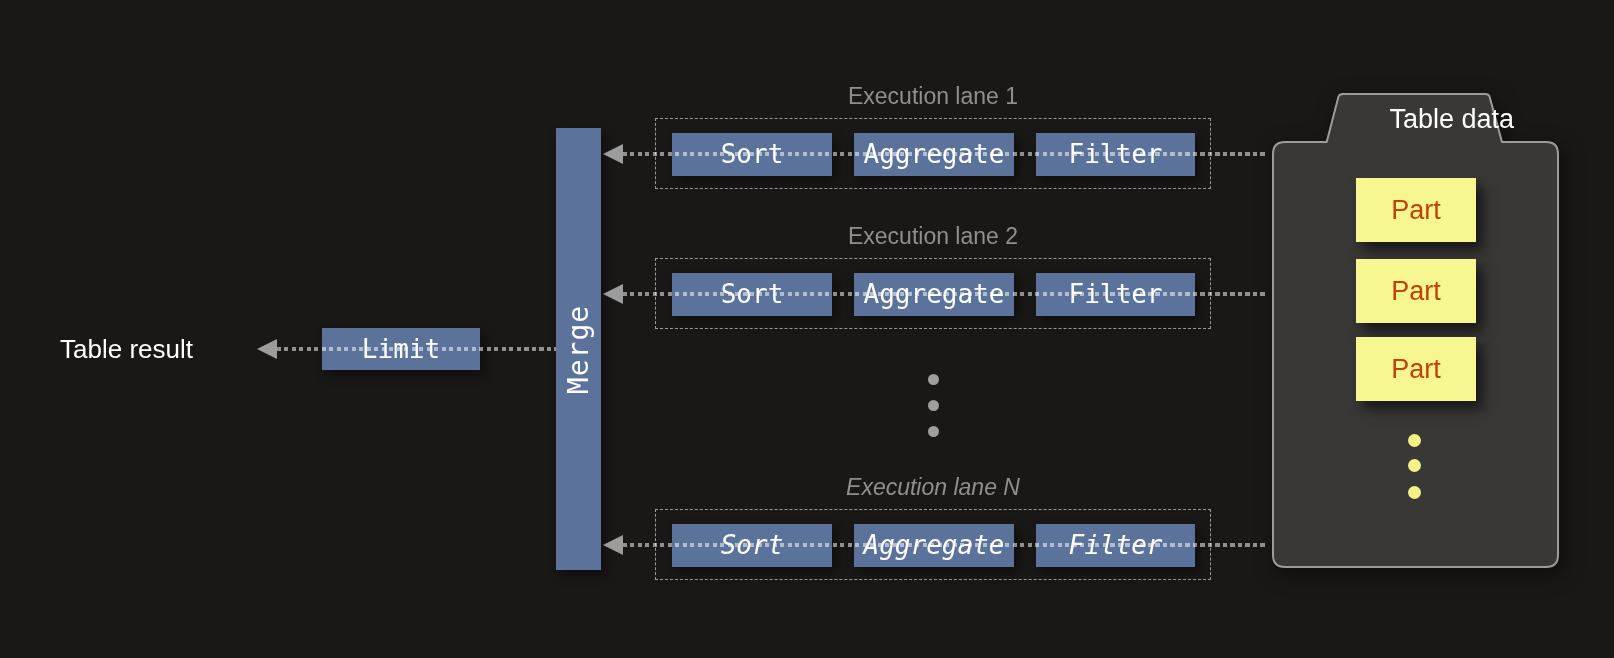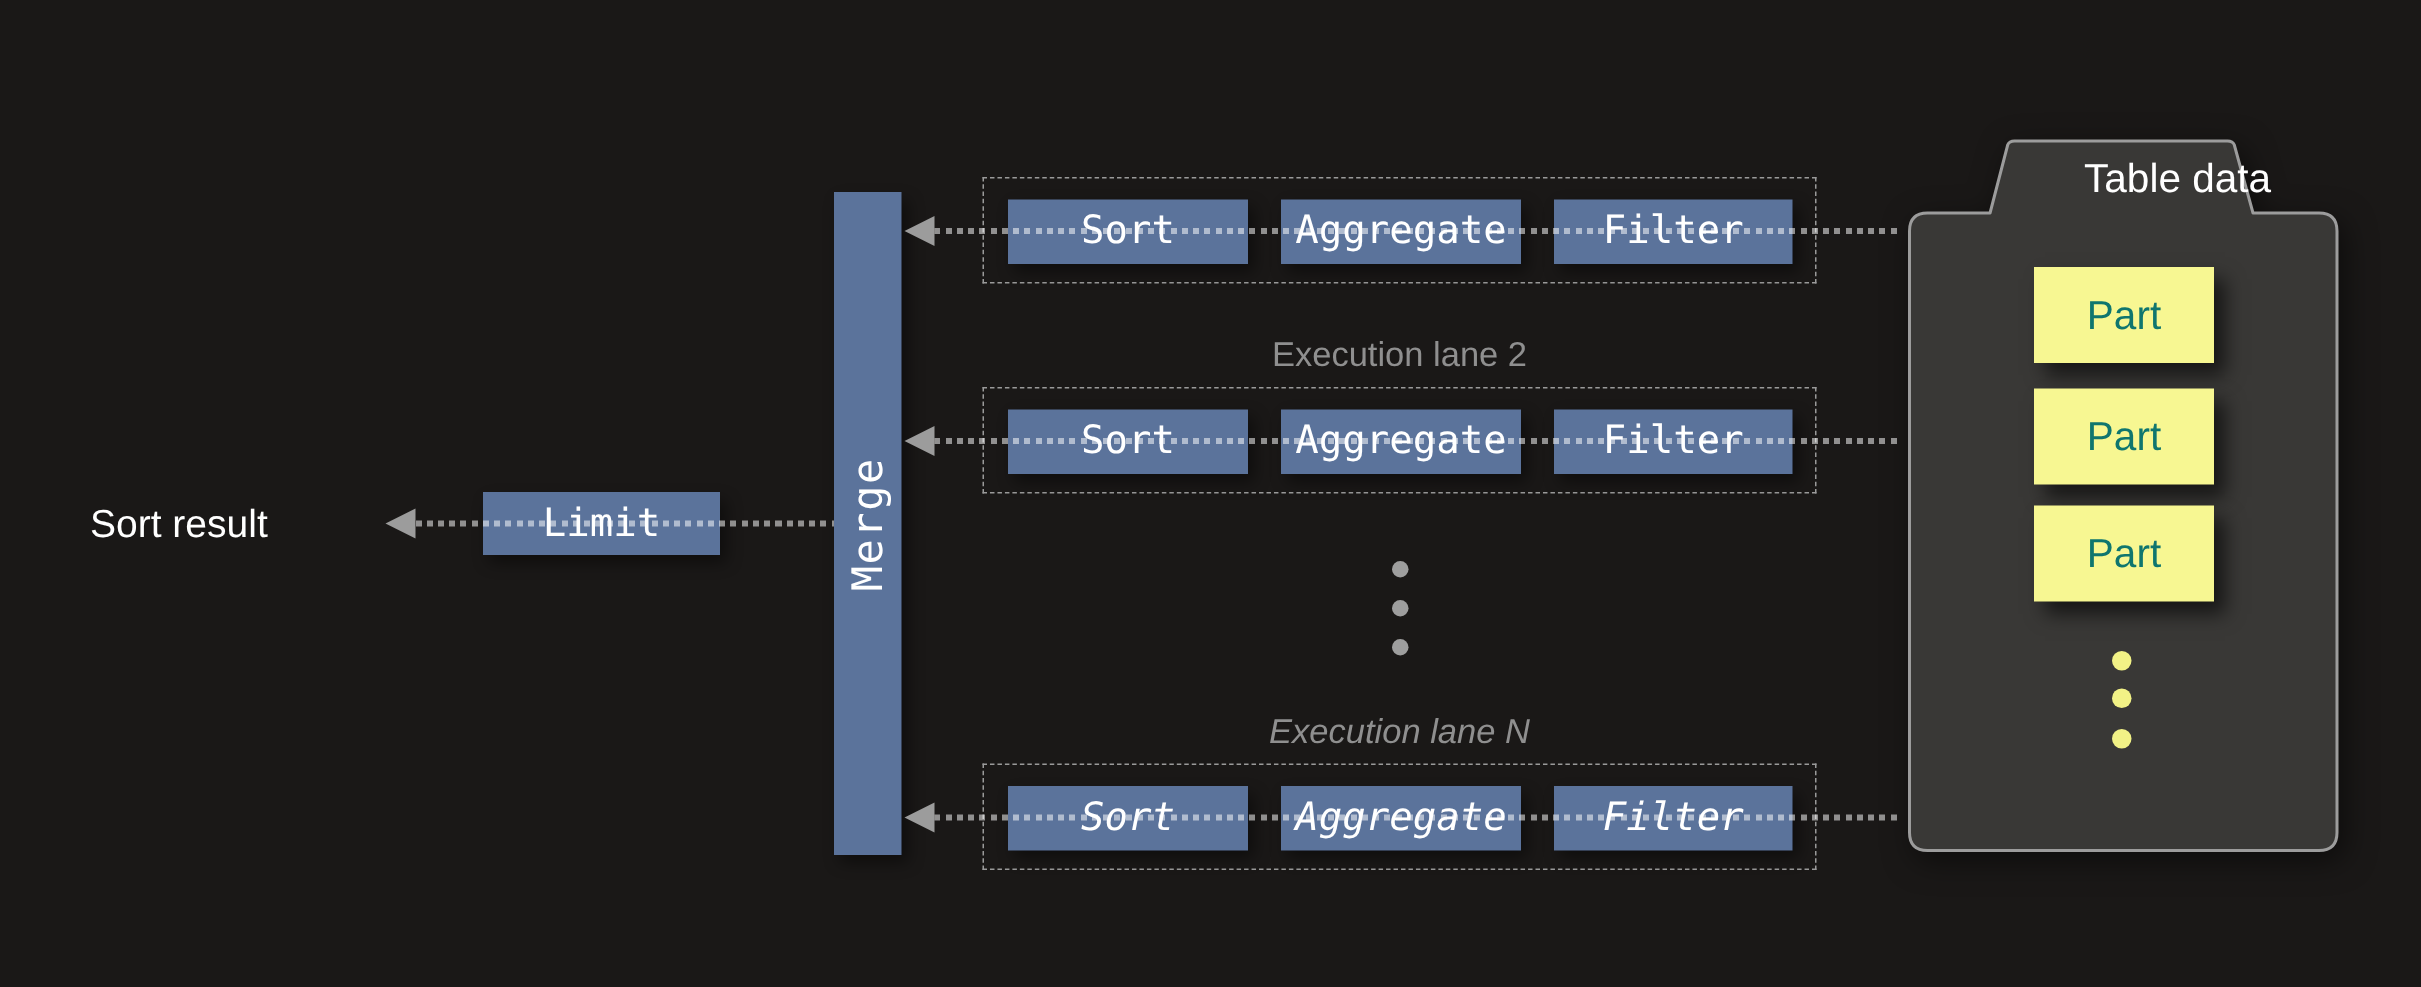--- a/index.html
+++ b/index.html
@@ -74,50 +74,51 @@
   .dot-yellow{width:13px;height:13px;background:#f2f286;left:1408px;}
 
   
   .folder-svg{left:1265px;top:88px;filter:drop-shadow(4px 6px 10px rgba(0,0,0,0.5));}
   .table-title{
     left:1314px;top:103px;width:200px;height:32px;line-height:32px;
     text-align:right;color:#ffffff;font-size:27px;
   }
   .part{
     left:1356px;width:120px;height:64px;line-height:64px;
-    background:#f7f792;color:#0f766e;font-size:27px;text-align:center;
+    background:#f7f792;color:#c2410c;font-size:27px;text-align:center;
     box-shadow:7px 8px 12px rgba(0,0,0,0.6);
   }
   .part-1{top:178px;}
   .part-2{top:259px;}
   .part-3{top:337px;}
 </style>
 </head>
 <body>
 
 <svg class="abs folder-svg" width="300" height="486" viewBox="0 0 300 486">
   <path d="M 20,54 H 61.7 L 73.5,8.5 Q 74.5,6 78,6 H 220 Q 223.5,6 224.5,8.5 L 237,54 H 281 Q 293,54 293,66 V 467 Q 293,479 281,479 H 20 Q 8,479 8,467 V 66 Q 8,54 20,54 Z" fill="#393836" stroke="#9c9c9c" stroke-width="2" stroke-linejoin="round"></path>
 </svg>
 <div class="abs table-title">Table data</div>
 <div class="abs part part-1">Part</div>
 <div class="abs part part-2">Part</div>
 <div class="abs part part-3">Part</div>
 <div class="abs dot dot-yellow" style="top:434px"></div>
 <div class="abs dot dot-yellow" style="top:459px"></div>
 <div class="abs dot dot-yellow" style="top:486px"></div>
 
-<div class="abs query-label">Sort result</div>
+<div class="abs query-label">Table result</div>
 <div class="abs bluebox limit-box">Limit</div>
 <div class="abs bluebox merge-bar">
   <span class="merge-label">Merge</span>
 </div>
 <div class="abs arrow-left" style="left:257px;top:339px"></div>
 <div class="abs flow-line" style="left:277px;top:347px;width:279px"></div>
 
 <div class="abs lane lane-1">
+  <div class="abs lane-title">Execution lane 1</div>
   <div class="abs lane-boundary"></div>
   <div class="abs bluebox op op-1">Sort</div>
   <div class="abs bluebox op op-2">Aggregate</div>
   <div class="abs bluebox op op-3">Filter</div>
   <div class="abs arrow-left lane-arrow"></div>
   <div class="abs flow-line lane-line"></div>
 </div>
 
 <div class="abs lane lane-2">
   <div class="abs lane-title">Execution lane 2</div>

